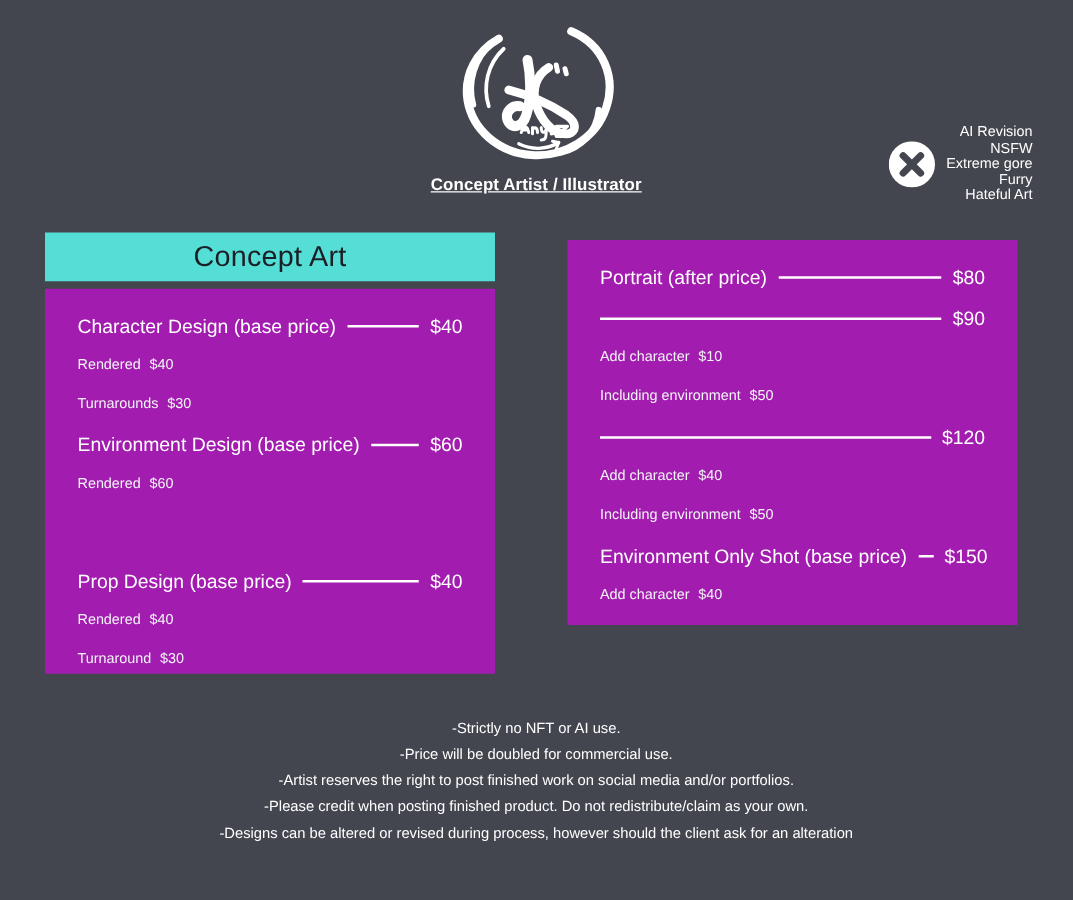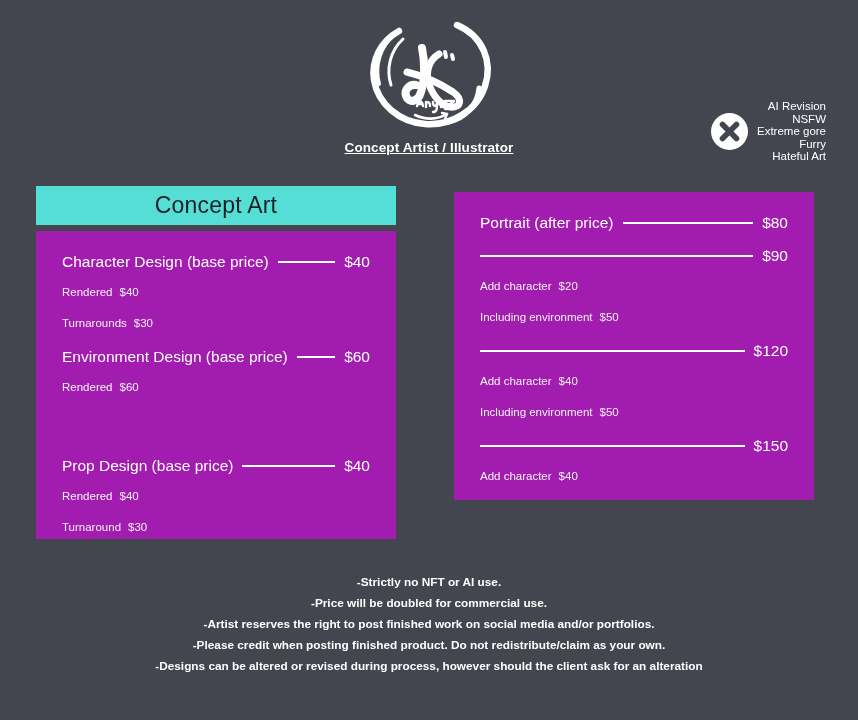--- a/index.html
+++ b/index.html
@@ -148,21 +148,21 @@
     position: absolute;
     top: 572px;
     left: 0; right: 0;
     display: flex;
     flex-direction: column;
     align-items: center;
   }
 
   #terms p {
     font-size: 11.8px;
-    font-weight: bold;
+    font-weight: normal;
     line-height: 21px;
     text-align: center;
     color: #ffffff;
     white-space: nowrap;
   }
 </style>
 </head>
 <body>
 
 <div id="header">
@@ -268,39 +268,40 @@
           <span class="label">Portrait (after price)</span>
           <span class="leader"></span>
           <span class="price">$80</span>
         </div>
         <div class="row-main">
           <span class="leader"></span>
           <span class="price">$90</span>
         </div>
         <div class="row-sub">
           <span class="label">Add character</span>
-          <span class="price">$20</span>
+          <span class="price">$10</span>
         </div>
         <div class="row-sub">
           <span class="label">Including environment</span>
           <span class="price">$50</span>
         </div>
         <div class="row-main">
           <span class="leader"></span>
           <span class="price">$120</span>
         </div>
         <div class="row-sub">
           <span class="label">Add character</span>
           <span class="price">$40</span>
         </div>
         <div class="row-sub">
           <span class="label">Including environment</span>
           <span class="price">$50</span>
         </div>
         <div class="row-main">
+          <span class="label">Environment Only Shot (base price)</span>
           <span class="leader"></span>
           <span class="price">$150</span>
         </div>
         <div class="row-sub">
           <span class="label">Add character</span>
           <span class="price">$40</span>
         </div>
       </div>
   </div>
 

